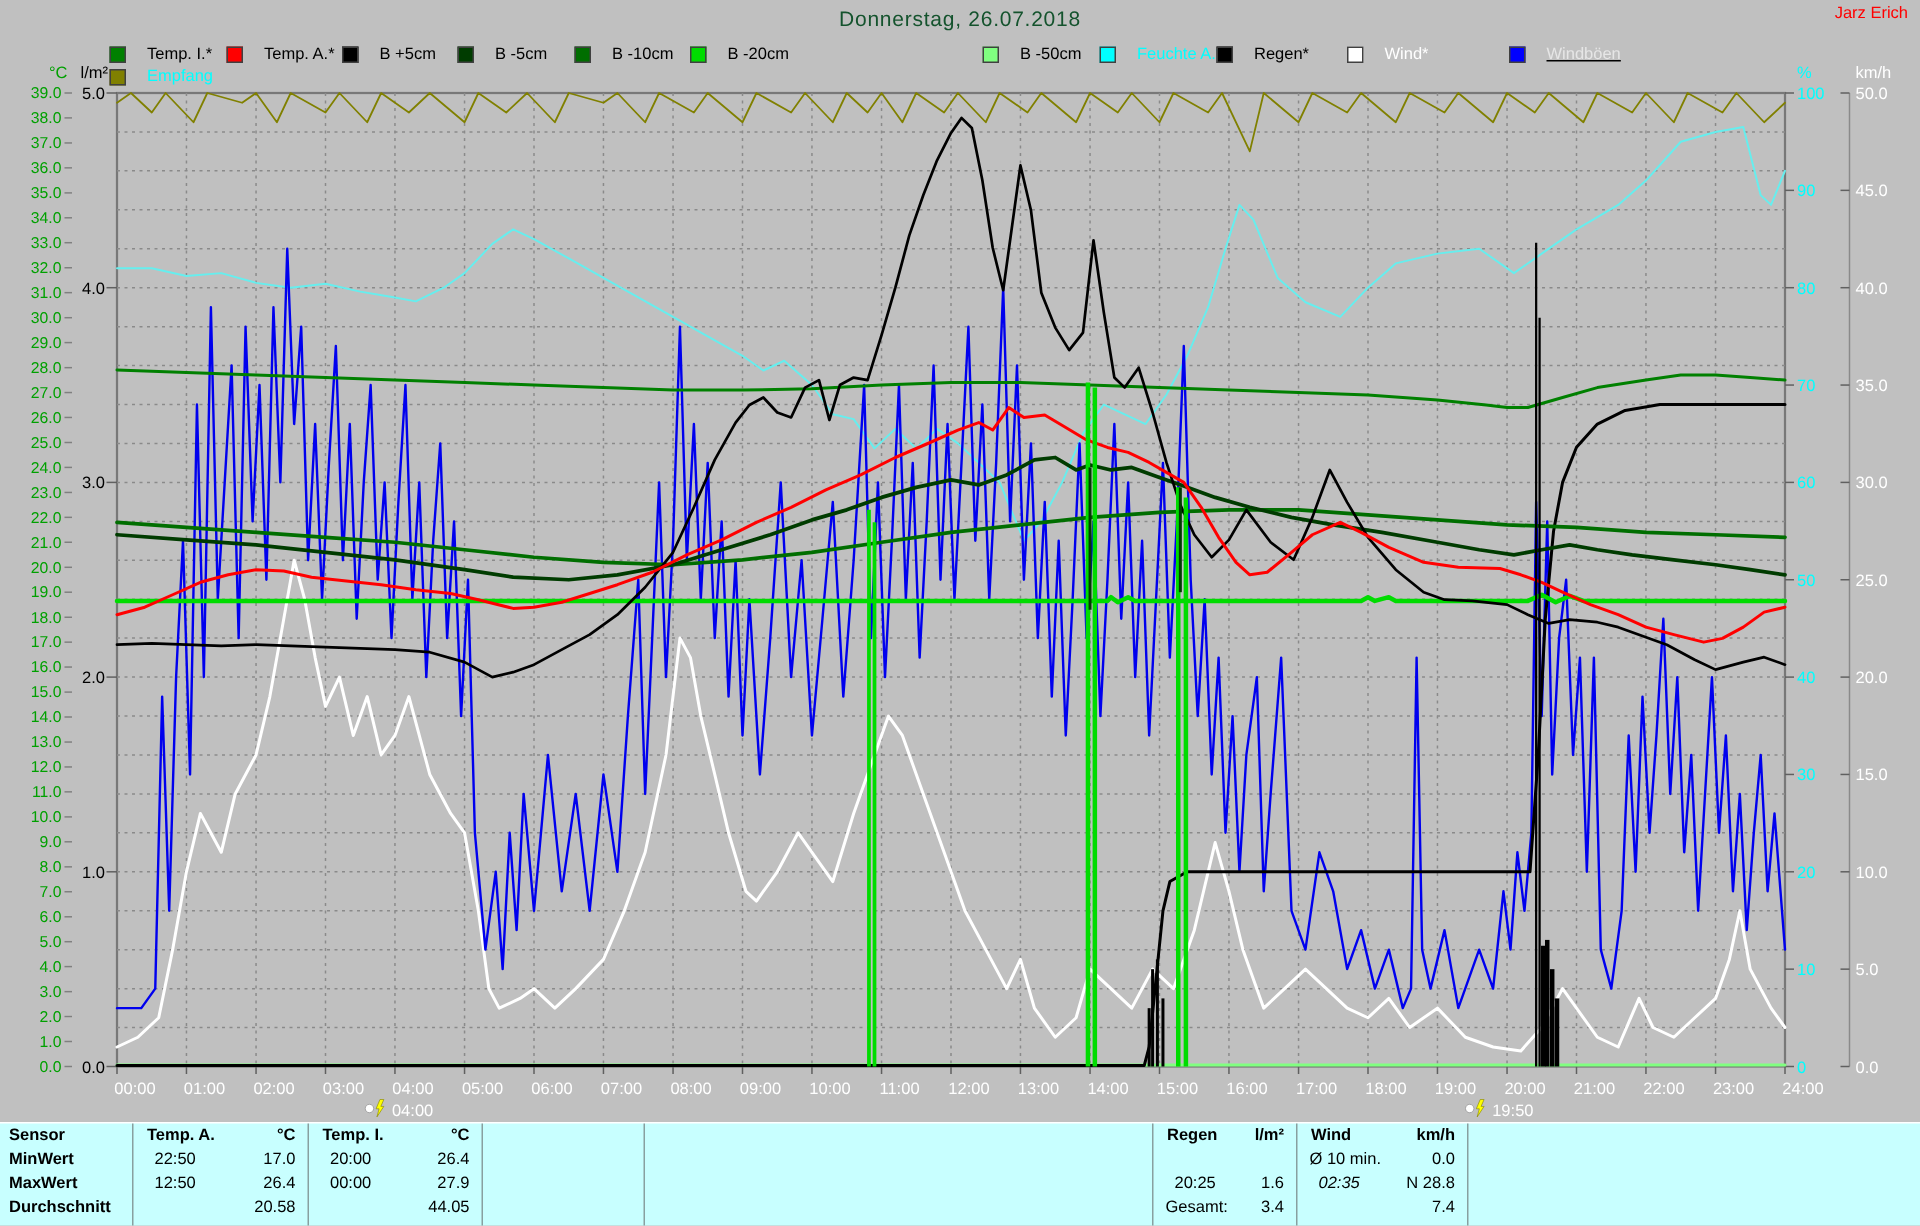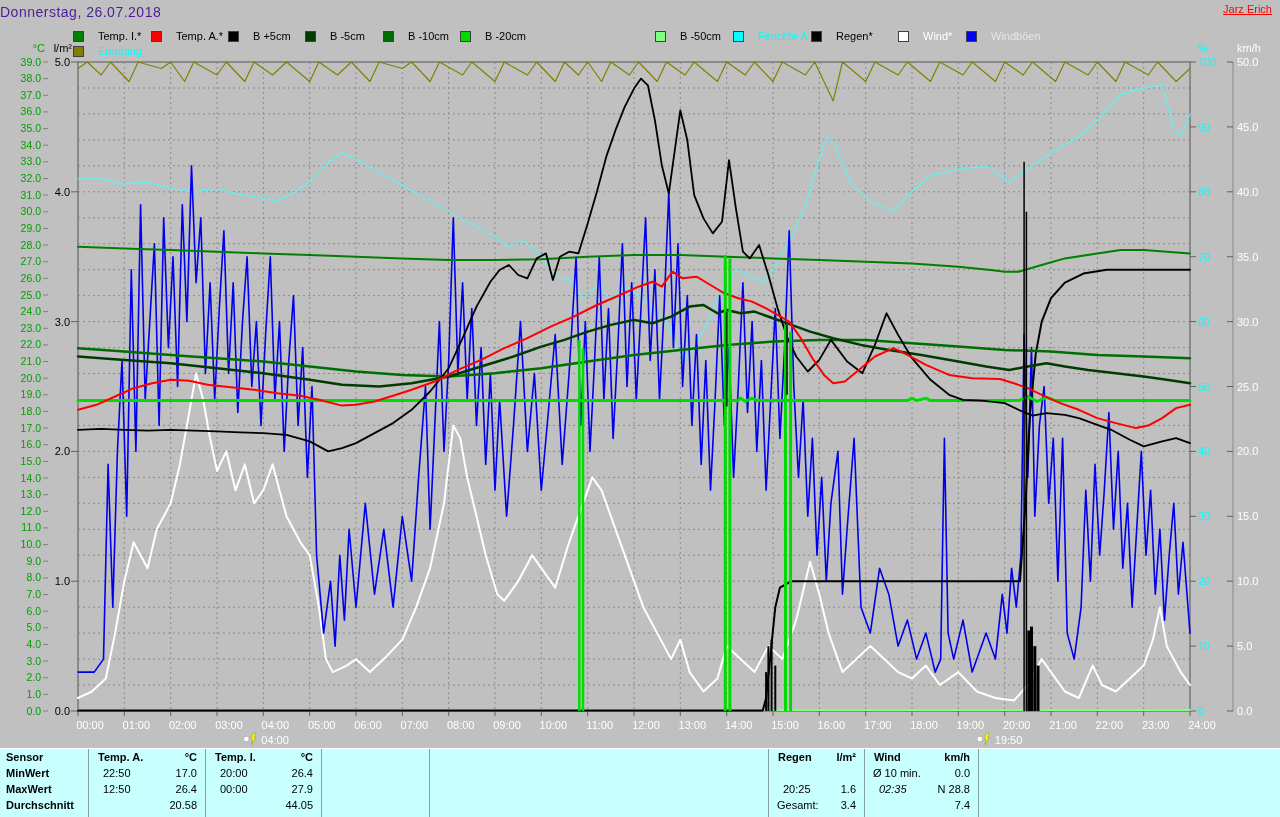--- a/index.html
+++ b/index.html
@@ -3,25 +3,25 @@
 <meta charset="utf-8">
 <style>
   html,body{margin:0;padding:0;}
   body{
     width:1280px;height:817px;position:relative;overflow:hidden;
     background:#C0C0C0;
     font-family:"Liberation Sans", sans-serif;
     -webkit-font-smoothing:none;
   }
   .title{
-    position:absolute;top:4px;left:0;right:0;text-align:left;
-    color:#4c1d95;font-size:14px;letter-spacing:0.5px;
+    position:absolute;top:4px;left:0;right:0;text-align:center;
+    color:#14532d;font-size:14px;letter-spacing:0.5px;
   }
   .author{
-    position:absolute;top:3px;right:8px;color:#FF0000;font-size:11px;text-decoration:underline;
+    position:absolute;top:3px;right:8px;color:#FF0000;font-size:11px;
   }
   .legend-item{
     position:absolute;display:flex;align-items:center;gap:14px;
     font-size:11px;white-space:nowrap;cursor:default;
   }
   .legend-swatch{
     width:9px;height:9px;border:1px solid #404040;flex:0 0 auto;
   }
   #chart{position:absolute;top:0;left:0;width:1280px;height:747px;}
   #chart svg{display:block;}
@@ -360,21 +360,21 @@
         <span style="color: rgb(0, 255, 255);">Feuchte A.*</span>
       </div>
       <div class="legend-item" style="left: 811px; top: 30px;">
         <span class="legend-swatch" style="background: rgb(0, 0, 0);"></span>
         <span style="color: rgb(0, 0, 0);">Regen*</span>
       </div>
       <div class="legend-item" style="left: 887px; top: 30px; padding-left: 11px;">
         <span class="legend-swatch" style="background: rgb(255, 255, 255);"></span>
         <span style="color: rgb(255, 255, 255);">Wind*</span>
       </div>
-      <div class="legend-item" style="left: 966px; top: 30px;">
+      <div class="legend-item" style="left: 1006px; top: 30px; text-decoration: underline;">
         <span class="legend-swatch" style="background: rgb(0, 0, 255);"></span>
         <span style="color: rgb(230, 230, 230);">Windböen</span>
       </div>
       <div class="legend-item" style="left: 73px; top: 45px;">
         <span class="legend-swatch" style="background: rgb(128, 128, 0);"></span>
         <span style="color: rgb(0, 255, 255);">Empfang</span>
       </div>
     </div>
   <div id="stats">
       <div class="stats-rowlabel" style="top: 2px;">Sensor</div>

